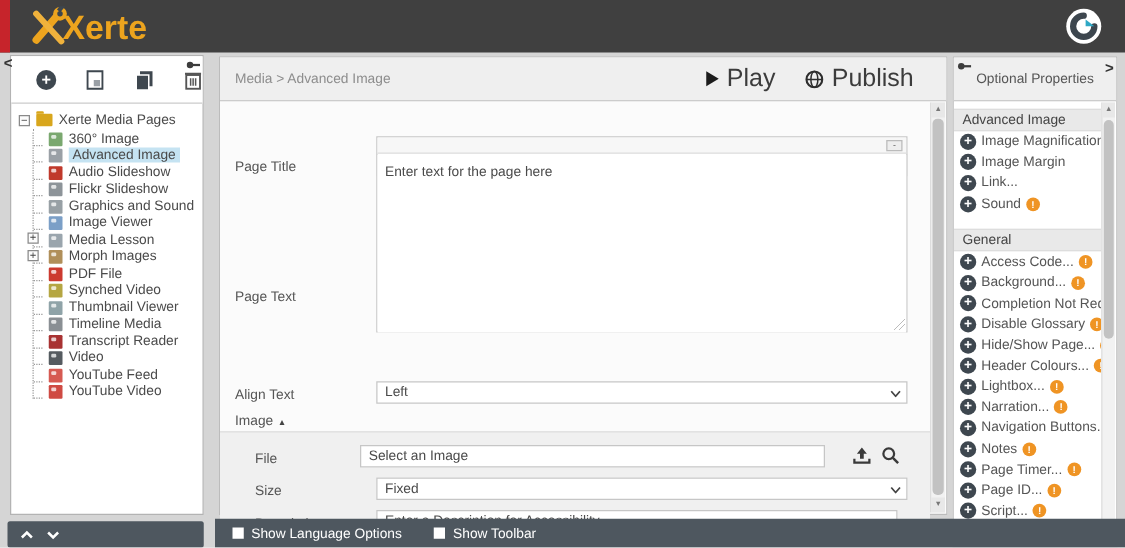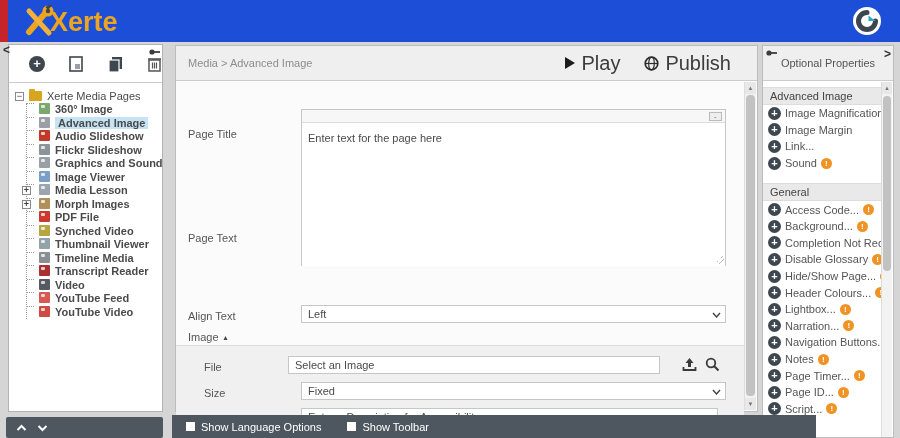--- a/index.html
+++ b/index.html
@@ -1,42 +1,42 @@
 <!DOCTYPE html>
 <html><head>
 <meta charset="utf-8">
 <style>
   * { margin:0; padding:0; box-sizing:border-box; }
   html,body { width:900px; height:438px; overflow:hidden; }
   body { font-family:"Liberation Sans", sans-serif; background:#d5d5d5; }
   .screen { position:relative; width:900px; height:438px; background:#d5d5d5; }
 
   
-  .app-header { position:absolute; left:0; top:0; width:900px; height:42px; background:#1d4ed8; display:flex; align-items:center; }
+  .app-header { position:absolute; left:0; top:0; width:900px; height:42px; background:#404040; display:flex; align-items:center; }
   .red-strip { position:absolute; left:0; top:0; width:8px; height:42px; background:#c6242b; }
   .logo-wrap { display:flex; align-items:flex-end; margin-left:24px; }
   .logo-text { color:#eda41e; font-size:27px; font-weight:bold; letter-spacing:0; line-height:30px; margin-left:-4px; }
   .apereo { position:absolute; right:18px; top:6px; }
 
   
   .left-panel { position:absolute; left:8px; top:44px; width:155px; height:368px; background:#fff; border:1px solid #b3b3b3; }
   .lp-toolbar { position:relative; height:38px; border-bottom:1px solid #ccc; background:#fff; display:flex; align-items:center; gap:23px; padding-left:20px; }
   .chev-corner-left { position:absolute; left:-6px; top:-2px; width:14px; height:14px; color:#333; font-weight:bold; font-size:12px; }
   .pin-tr { position:absolute; right:2px; top:3px; }
   .tbtn { width:18px; height:18px; display:flex; align-items:center; justify-content:center; cursor:pointer; }
   .plus-circle { width:16px; height:16px; border-radius:50%; background:#3e474f; color:#fff; text-align:center; font-size:13px; line-height:15px; font-weight:bold; }
   .plus-circle::before { content:"+"; }
 
   .tree { padding:6px 2px 0 6px; font-size:11px; color:#4a4a4a; }
   .tree-root { display:flex; align-items:center; gap:5px; height:14px; }
   .expbox { width:9px; height:9px; border:1px solid #8a8a8a; background:#fcfcfc; font-size:9px; line-height:7px; text-align:center; color:#444; flex:0 0 auto; }
   .folder-icon { width:13px; height:10px; background:#d8a61c; border-radius:1px; position:relative; flex:0 0 auto; }
   .folder-icon::before { content:""; position:absolute; left:0; top:-2px; width:6px; height:2px; background:#d8a61c; border-radius:1px 1px 0 0; }
   .tree-children { margin-left:11px; border-left:1px dotted #9a9a9a; }
-  .tree-row { display:flex; align-items:flex-start; gap:5px; height:13.5px; padding-left:0; position:relative; white-space:nowrap; cursor:pointer;font-weight:bold; }
+  .tree-row { display:flex; align-items:flex-end; gap:5px; height:13.5px; padding-left:0; position:relative; white-space:nowrap; cursor:pointer; }
   .tree-row::before { content:""; width:7px; border-top:1px dotted #9a9a9a; flex:0 0 auto; }
   .tree-row.selected .tree-label { background:#c5e3f2; padding:0 3px; }
   .node-icon { width:11px; height:11px; border-radius:1px; position:relative; flex:0 0 auto; }
   .node-icon::after { content:""; position:absolute; left:2px; top:2px; width:4px; height:3px; background:rgba(255,255,255,.75); border-radius:1px; }
   .row-exp { position:absolute; left:-5px; top:2px; background:#fcfcfc; }
 
   .left-bottom-bar { position:absolute; left:6px; top:417px; width:157px; height:21px; background:#4e575f; border-radius:2px; display:flex; align-items:center; gap:10px; padding-left:10px; z-index:6; }
 
   
   .main-panel { position:absolute; left:175px; top:45px; width:583px; height:367px; background:#fbfbfb; border:1px solid #bcbcbc; }
@@ -67,21 +67,21 @@
   .sel-chev { position:absolute; right:4px; top:6px; }
 
   .img-section-label { position:absolute; left:12px; top:250px; display:flex; gap:5px; align-items:center; color:#555; }
   .collapse-tri { font-size:8px; color:#444; }
   .img-section { position:absolute; left:0; top:264px; right:0; height:92px; background:#f0f0f0; border-top:1px solid #ddd; border-bottom:1px solid #ddd; }
   .img-section .flabel { left:28px; }
 
   .icon-btn { position:absolute; width:16px; height:16px; cursor:pointer; }
 
   
-  .bottom-bar { position:absolute; left:172px; top:415px; width:644px; height:23px; background:#4e575f; z-index:8; display:flex; align-items:center; gap:26px; padding-left:14px; }
+  .bottom-bar { position:absolute; left:172px; top:415px; width:728px; height:23px; background:#4e575f; z-index:8; display:flex; align-items:center; gap:26px; padding-left:14px; }
   .cb-item { display:flex; align-items:center; gap:6px; color:#fff; font-size:11px; cursor:pointer; }
   .cb-box { width:9px; height:9px; background:#fff; flex:0 0 auto; }
 
   
   .right-panel { position:absolute; left:762px; top:45px; width:132px; height:393px; background:#fff; border:1px solid #bcbcbc; overflow:hidden; }
   .rp-header { position:relative; height:35px; background:#efefef; border-bottom:1px solid #ccc; display:flex; align-items:center; justify-content:center; font-size:11px; color:#555; }
   .rp-header .pin-tl { position:absolute; left:3px; top:3px; }
   .chev-corner-right { position:absolute; right:2px; top:1px; color:#333; font-weight:bold; font-size:12px; }
   .rp-scroll { position:absolute; right:1px; top:36px; bottom:0; width:11px; background:#f2f2f2; border-left:1px solid #ddd; }
   .rp-list { position:absolute; left:0; top:35px; right:12px; bottom:0; overflow:hidden; }

